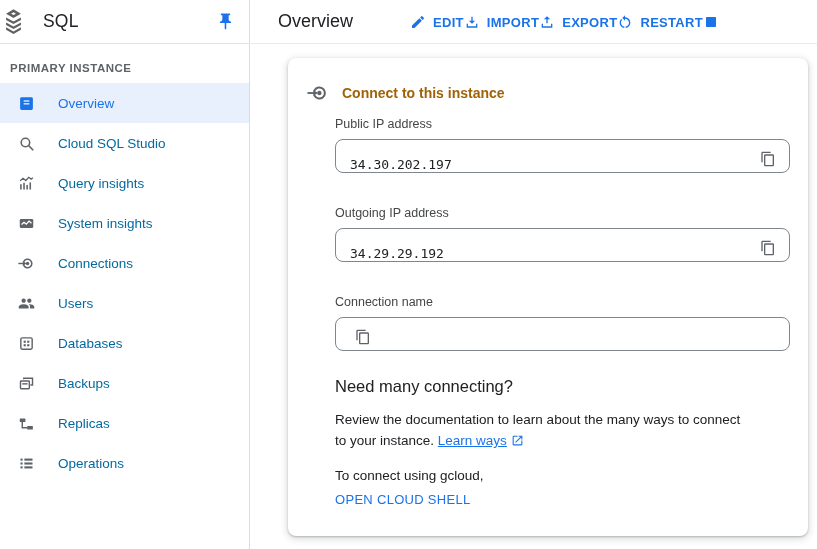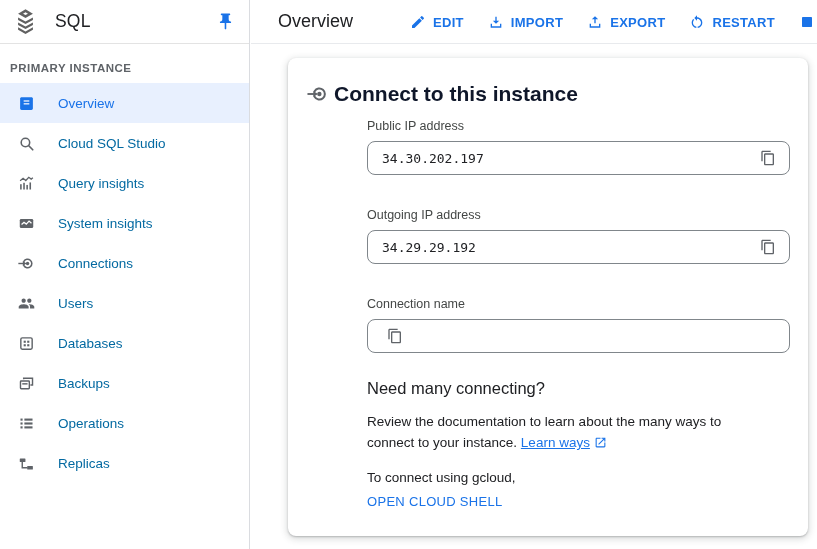--- a/index.html
+++ b/index.html
@@ -4,21 +4,21 @@
 <style>
   * { margin:0; padding:0; box-sizing:border-box; }
   html,body { width:817px; height:549px; overflow:hidden; background:#fff;
     font-family:"Liberation Sans","DejaVu Sans",sans-serif; color:#202124; }
   body { position:relative; }
 
   
   .sidebar { position:absolute; left:0; top:0; width:250px; height:549px;
     background:#fff; border-right:1px solid #dadce0; }
   .sidebar-header { height:44px; display:flex; align-items:center;
-    padding:0 14px 0 12px; border-bottom:1px solid #e3e3e3; }
+    padding:0 14px 0 0; border-bottom:1px solid #e3e3e3; }
   .logo { width:27px; height:27px; color:#616161; flex:0 0 auto; }
   .app-title { font-size:17.5px; color:#202124; margin-left:16px; flex:1; letter-spacing:.2px; }
   .pin-btn { width:20px; height:20px; color:#1a73e8; cursor:pointer; background:none; border:none; padding:0; }
   .pin-btn svg { width:19px; height:19px; }
 
   .section-label { margin:18px 10px 9px 10px; font-size:11.5px; font-weight:700;
     color:#5f6368; letter-spacing:.5px; }
 
   .nav { list-style:none; }
   .nav-item { height:40px; display:flex; align-items:center; padding-left:18px;
@@ -26,39 +26,39 @@
   .nav-item .nav-icon { width:17px; height:17px; color:#5f6368; flex:0 0 auto; }
   .nav-item .nav-label { margin-left:23px; }
   .nav-item.selected { background:#e8f0fe; color:#1a73e8; }
   .nav-item.selected .nav-icon { color:#1a73e8; }
 
   
   .main { position:absolute; left:251px; top:0; right:0; bottom:0; background:#fff; }
   .topbar { height:44px; border-bottom:1px solid #e8eaed; display:flex; align-items:center; position:relative; }
   .topbar-title { font-size:18px; color:#202124; margin-left:27px; }
   .topbar-actions { position:absolute; left:159px; top:0; height:44px;
-    display:flex; align-items:center; gap:24px; white-space:nowrap; }
+    display:flex; align-items:center; white-space:nowrap; }
   .action-btn { display:flex; align-items:center; gap:7px; background:none; border:none;
     color:#1a73e8; font-family:inherit; font-size:13px; font-weight:700;
     letter-spacing:.3px; cursor:pointer; }
   .action-btn svg { width:16px; height:16px; flex:0 0 auto; }
 
   
   .card { position:absolute; left:37px; top:58px; width:520px; height:478px;
     background:#fff; border-radius:8px;
     box-shadow:0 1px 2px 0 rgba(60,64,67,.30), 0 2px 6px 2px rgba(60,64,67,.15); }
   .card-header { display:flex; align-items:center; padding:24px 24px 0 19px; }
   .card-header .hdr-icon { width:22px; height:22px; color:#5f6368; flex:0 0 auto; }
-  .card-title { font-size:21px; color:#0f172a; margin-left:5px; }
-
-  .card-body { padding:0 18px 0 47px;margin-left:32px; }
+  .card-title { font-size:14px; color:#a16207; margin-left:13px; }
+
+  .card-body { padding:0 18px 0 47px; }
   .field { margin-top:33px; }
   .field:first-child { margin-top:13px; }
   .field-label { display:block; font-size:12.5px; color:#444746; margin-bottom:8px; }
-  .value-box { display:flex; align-items:center; height:34px; border:1px solid #80868b;
+  .value-box { display:flex; align-items:flex-end; height:34px; border:1px solid #80868b;
     border-radius:8px; padding:0 8px 0 14px; }
   .value-text { flex:1; font-family:"DejaVu Sans Mono","Liberation Mono",monospace;
     font-size:13px; color:#202124; }
   .copy-btn { width:26px; height:26px; display:flex; align-items:center; justify-content:center;
     background:none; border:none; color:#5f6368; cursor:pointer; padding:0; }
   .copy-btn svg { width:16px; height:16px; }
 
   .help { margin-top:26px; padding-right:40px; }
   .help-title { font-size:16.5px; font-weight:400; color:#202124; }
   .help-body { margin-top:13px; font-size:13.5px; line-height:21px; color:#202124; }
@@ -150,37 +150,37 @@
     </li>
     <li class="nav-item">
       <svg class="nav-icon" viewBox="0 0 24 24">
         <path d="M8 6 V4.5 h12.5 v9.5 h-3" fill="none" stroke="currentColor" stroke-width="2"></path>
         <rect x="3.5" y="8.5" width="12.5" height="11" rx="1" fill="none" stroke="currentColor" stroke-width="2"></rect>
         <rect x="6" y="11.5" width="7.5" height="2" fill="currentColor"></rect>
       </svg>
       <span class="nav-label">Backups</span>
     </li>
     <li class="nav-item">
+      <svg class="nav-icon" viewBox="0 0 24 24">
+        <rect x="2.5" y="5" width="8" height="4.8" rx="0.8" fill="currentColor"></rect>
+        <path d="M6 9.8 V18 h7.5" fill="none" stroke="currentColor" stroke-width="2"></path>
+        <rect x="13" y="15.6" width="8" height="4.8" rx="0.8" fill="currentColor"></rect>
+      </svg>
+      <span class="nav-label">Replicas</span>
+    </li>
+    <li class="nav-item">
       <svg class="nav-icon" viewBox="0 0 24 24" fill="currentColor">
         <rect x="3.5" y="5" width="3" height="3"></rect>
           <rect x="9" y="5" width="11.5" height="3"></rect>
         <rect x="3.5" y="10.5" width="3" height="3"></rect>
           <rect x="9" y="10.5" width="11.5" height="3"></rect>
         <rect x="3.5" y="16" width="3" height="3"></rect>
           <rect x="9" y="16" width="11.5" height="3"></rect>
       </svg>
       <span class="nav-label">Operations</span>
-    </li>
-    <li class="nav-item">
-      <svg class="nav-icon" viewBox="0 0 24 24">
-        <rect x="2.5" y="5" width="8" height="4.8" rx="0.8" fill="currentColor"></rect>
-        <path d="M6 9.8 V18 h7.5" fill="none" stroke="currentColor" stroke-width="2"></path>
-        <rect x="13" y="15.6" width="8" height="4.8" rx="0.8" fill="currentColor"></rect>
-      </svg>
-      <span class="nav-label">Replicas</span>
     </li>
   </ul>
 </nav>
 
 <div class="main">
   <div class="topbar">
     <span class="topbar-title">Overview</span>
     <div class="topbar-actions">
       <button class="action-btn">
         <svg viewBox="0 0 24 24" fill="currentColor">

